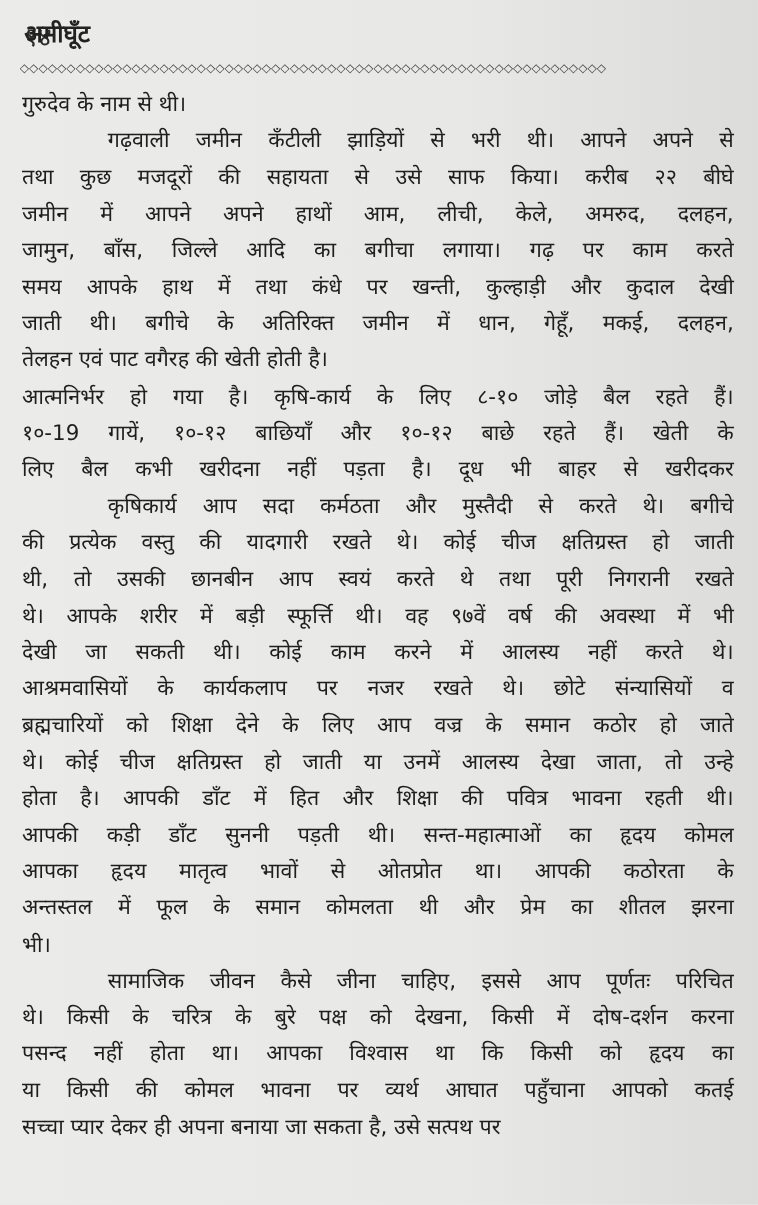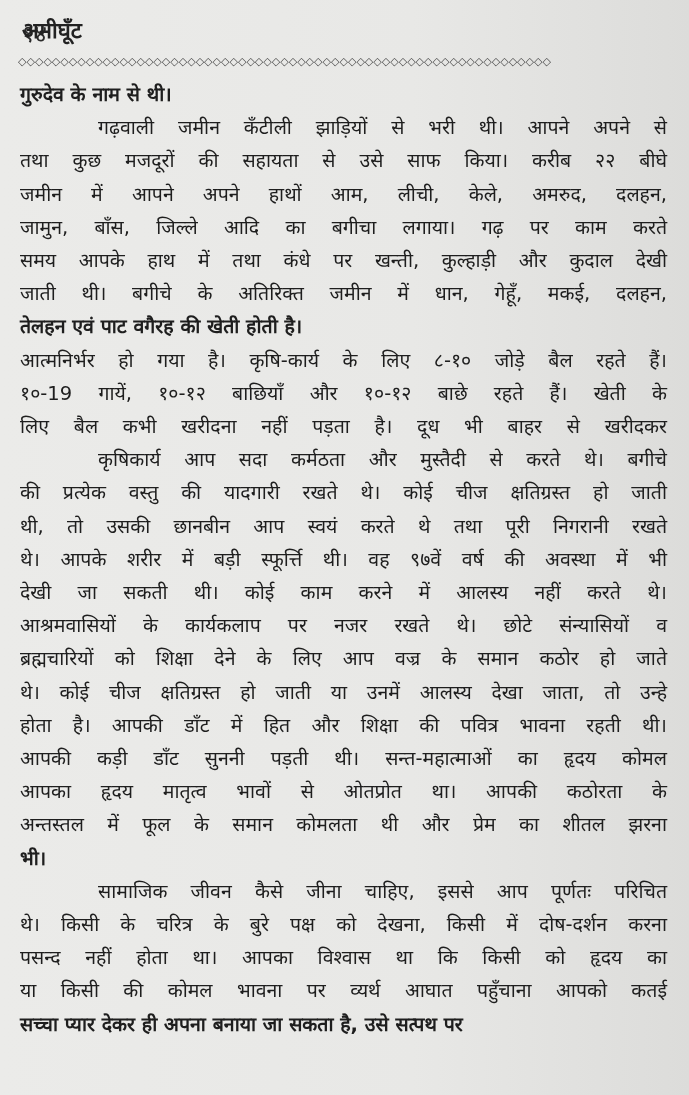--- a/index.html
+++ b/index.html
@@ -29,21 +29,21 @@
     position: absolute; left: 18px; right: 16px; top: 56px;
     font-size: 11px; letter-spacing: 0px; white-space: nowrap; overflow: hidden;
     color: #444; line-height: 12px;
   }
   .content {
     position: absolute; left: 20px; right: 22px; top: 78px;
     font-size: 19.5px; line-height: 33.2px;
     text-align: justify;
   }
   .line { display: block; white-space: nowrap; text-align-last: justify; text-align: justify; }
-  .line.last { text-align-last: left; font-weight: bold; }
+  .line.last { text-align-last: left; }
   .line.indent { padding-left: 78px; }
 </style>
 </head>
 <body>
 
 <div class="page">
   <div class="header">
     <span class="page-num">१४</span>
     <div class="book-title">अमीघूँट</div>
   </div>

